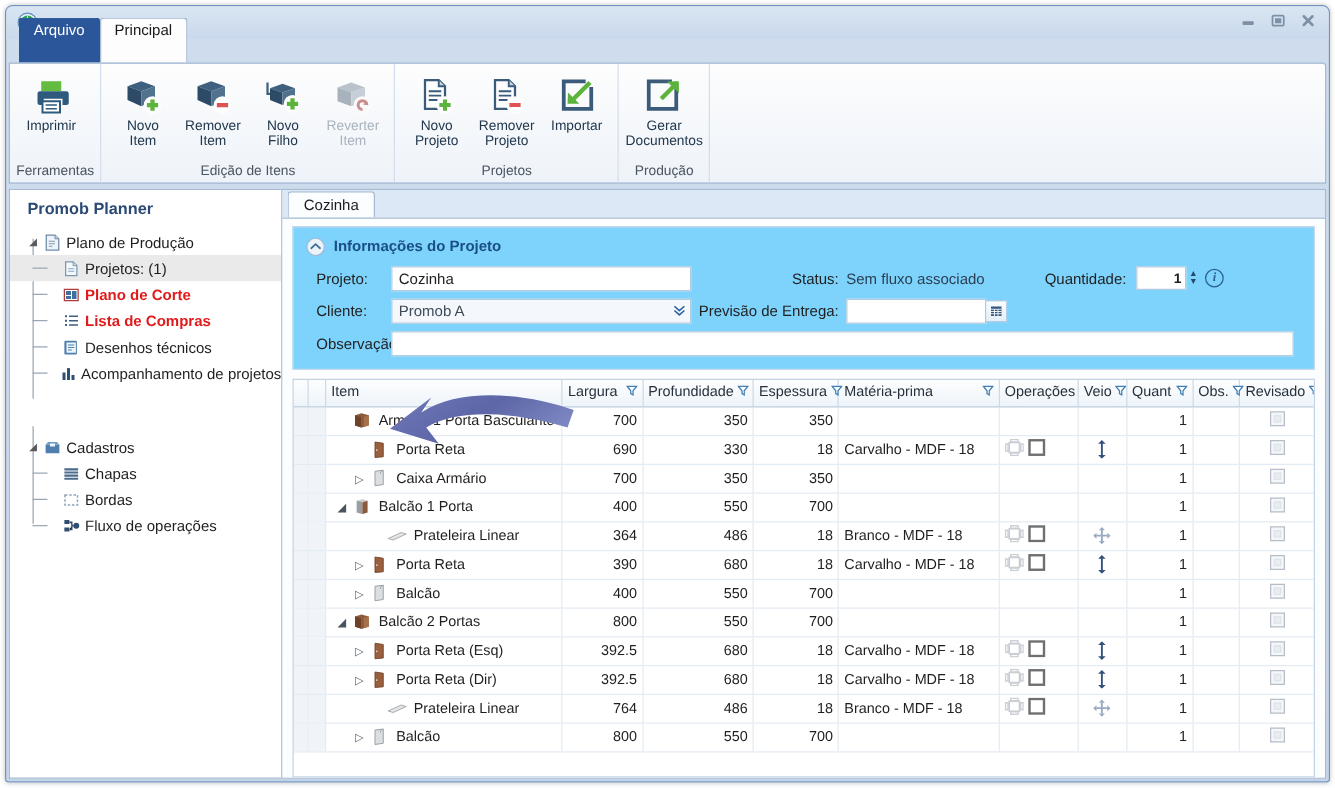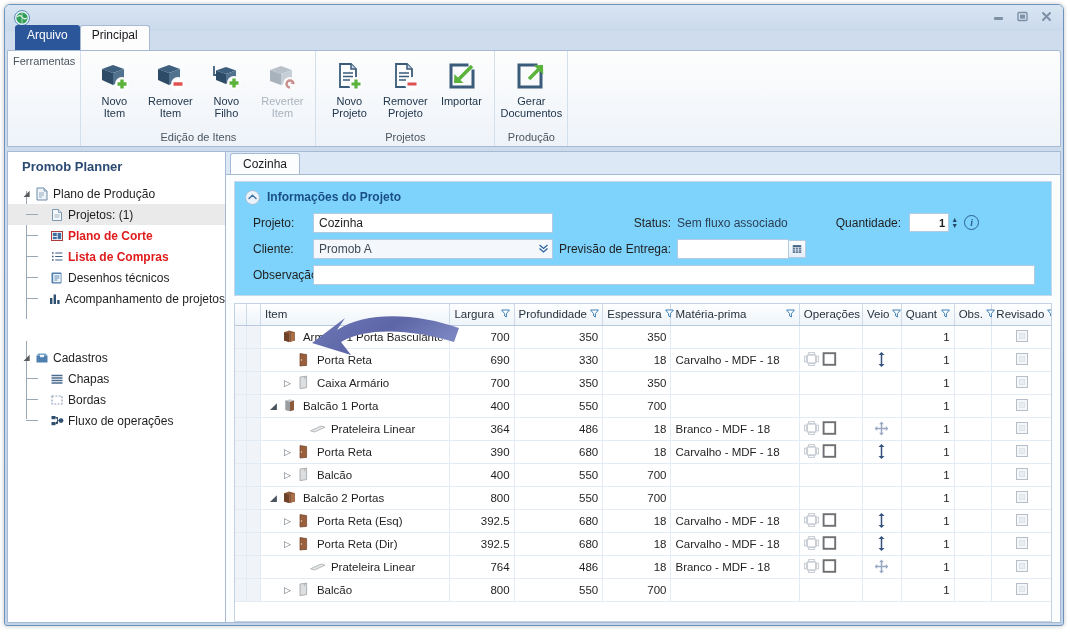--- a/index.html
+++ b/index.html
@@ -37,21 +37,21 @@
     width:22px; height:16px; display:flex; align-items:center; justify-content:center;
     color:#6d7f93; font-size:12px; line-height:1;
   }
   .win-btn svg{display:block;}
   
   #ribbon-tabs{
     position:relative; height:19px; padding-left:10px;
     display:flex; align-items:flex-end; gap:0;
   }
   .ribbon-tab{
-    height:25px; padding:0 11px; font-size:12px; line-height:19px;
+    height:36px; padding:0 11px; font-size:12px; line-height:19px;
     border:1px solid transparent; border-bottom:none;
     border-radius:3px 3px 0 0; color:#1b1b1b;
   }
   .ribbon-tab.file{
     background:#2b579a; color:#fff; border-color:#2b579a;
   }
   .ribbon-tab.active{
     background:#fdfdfd; border-color:#a6bad4; color:#16181a;
   }
   
@@ -262,20 +262,33 @@
   </div>
 
   <div id="ribbon-tabs">
     <div class="ribbon-tab file">Arquivo</div>
     <div class="ribbon-tab active">Principal</div>
   </div>
 
   <div id="ribbon">
 
     <div class="ribbon-group">
+      <div class="group-items">
+        <div class="rb-btn">
+          <div class="rb-ico">
+            <svg width="34" height="34" viewBox="0 0 34 34">
+              <rect x="9" y="5" width="16" height="8" fill="#63bb3f"></rect>
+              <path d="M5 13 h24 a2 2 0 0 1 2 2 v7 a2 2 0 0 1 -2 2 h-3 v-5 h-15 v5 h-3 a2 2 0 0 1 -2 -2 v-7 a2 2 0 0 1 2 -2 z" fill="#2e5a7d"></path>
+              <rect x="10" y="21" width="14" height="9" fill="#ffffff" stroke="#2e5a7d" stroke-width="1.6"></rect>
+              <path d="M12.5 24 h9 M12.5 27 h9" stroke="#2e5a7d" stroke-width="1.3"></path>
+            </svg>
+          </div>
+          <div class="rb-lbl">Imprimir</div>
+        </div>
+      </div>
       <div class="group-label">Ferramentas</div>
     </div>
 
     <div class="ribbon-group">
       <div class="group-items">
         <div class="rb-btn">
           <div class="rb-ico">
             <svg width="32" height="32" viewBox="0 0 32 32">
               <path d="M15 4 L26 8 L15 12 L4 8 Z" fill="#3f5f7e"></path>
               <path d="M4 8 L15 12 L15 24 L4 19 Z" fill="#2d4a66"></path>

